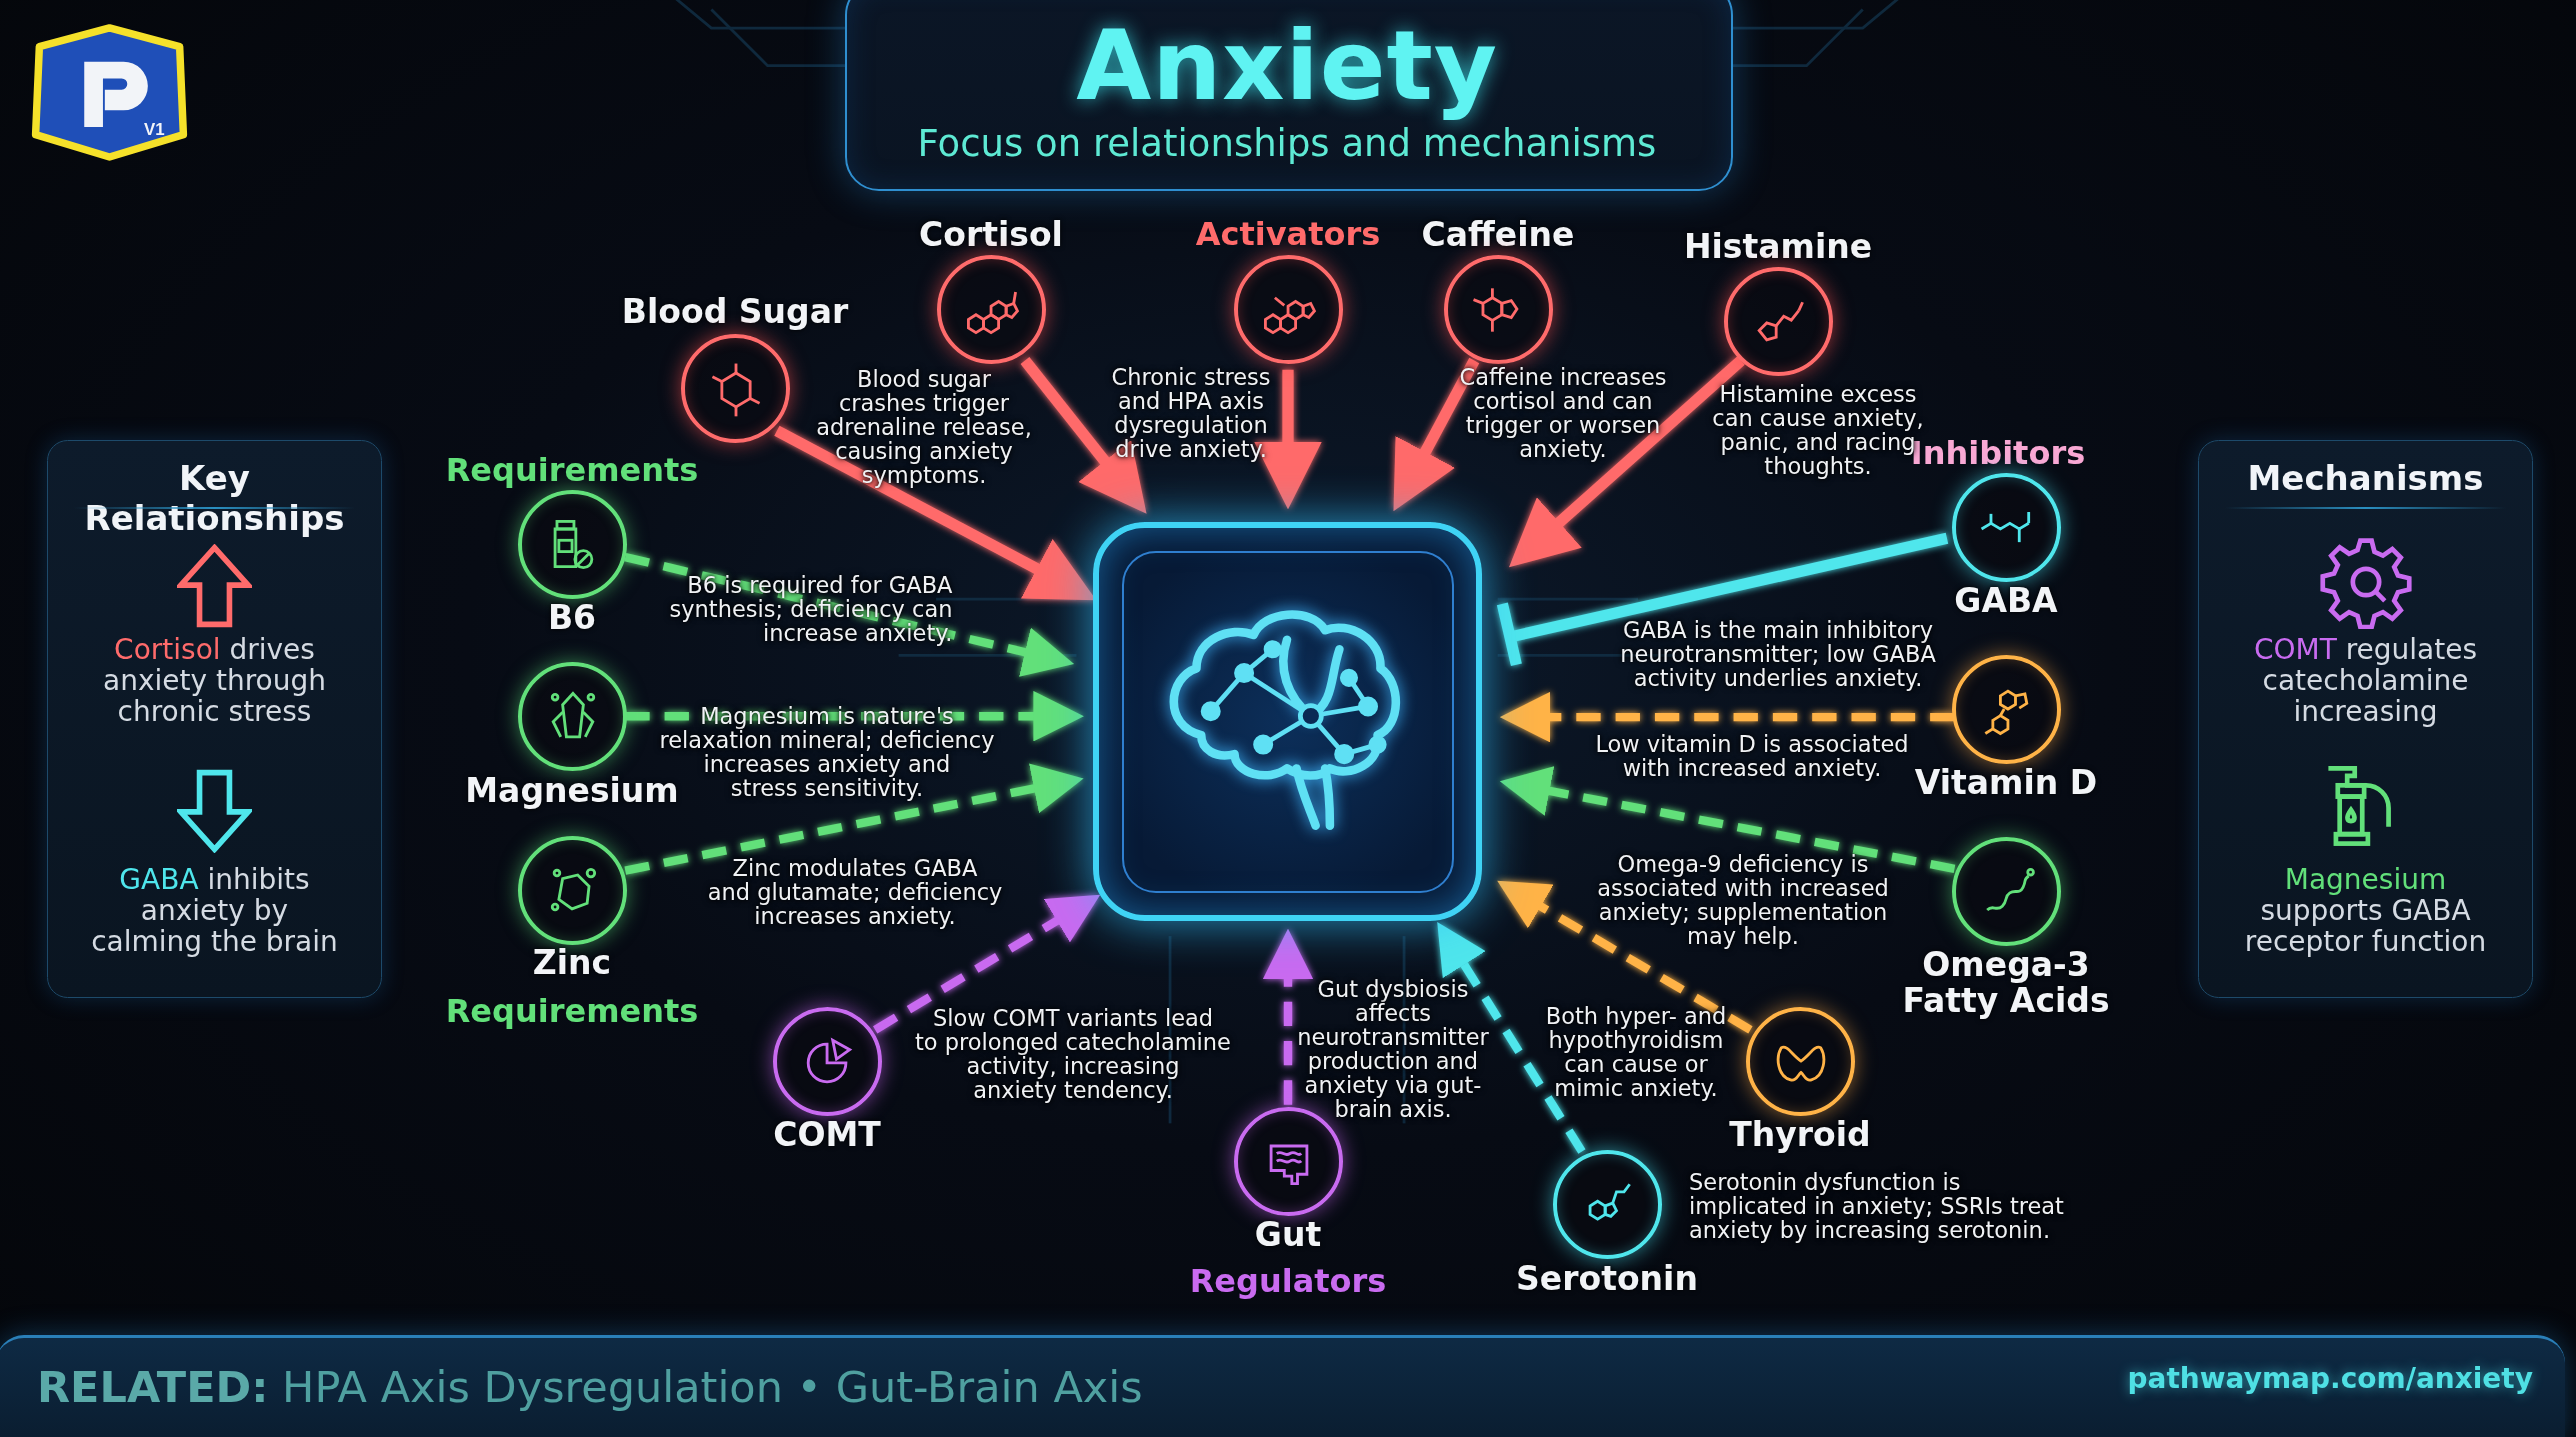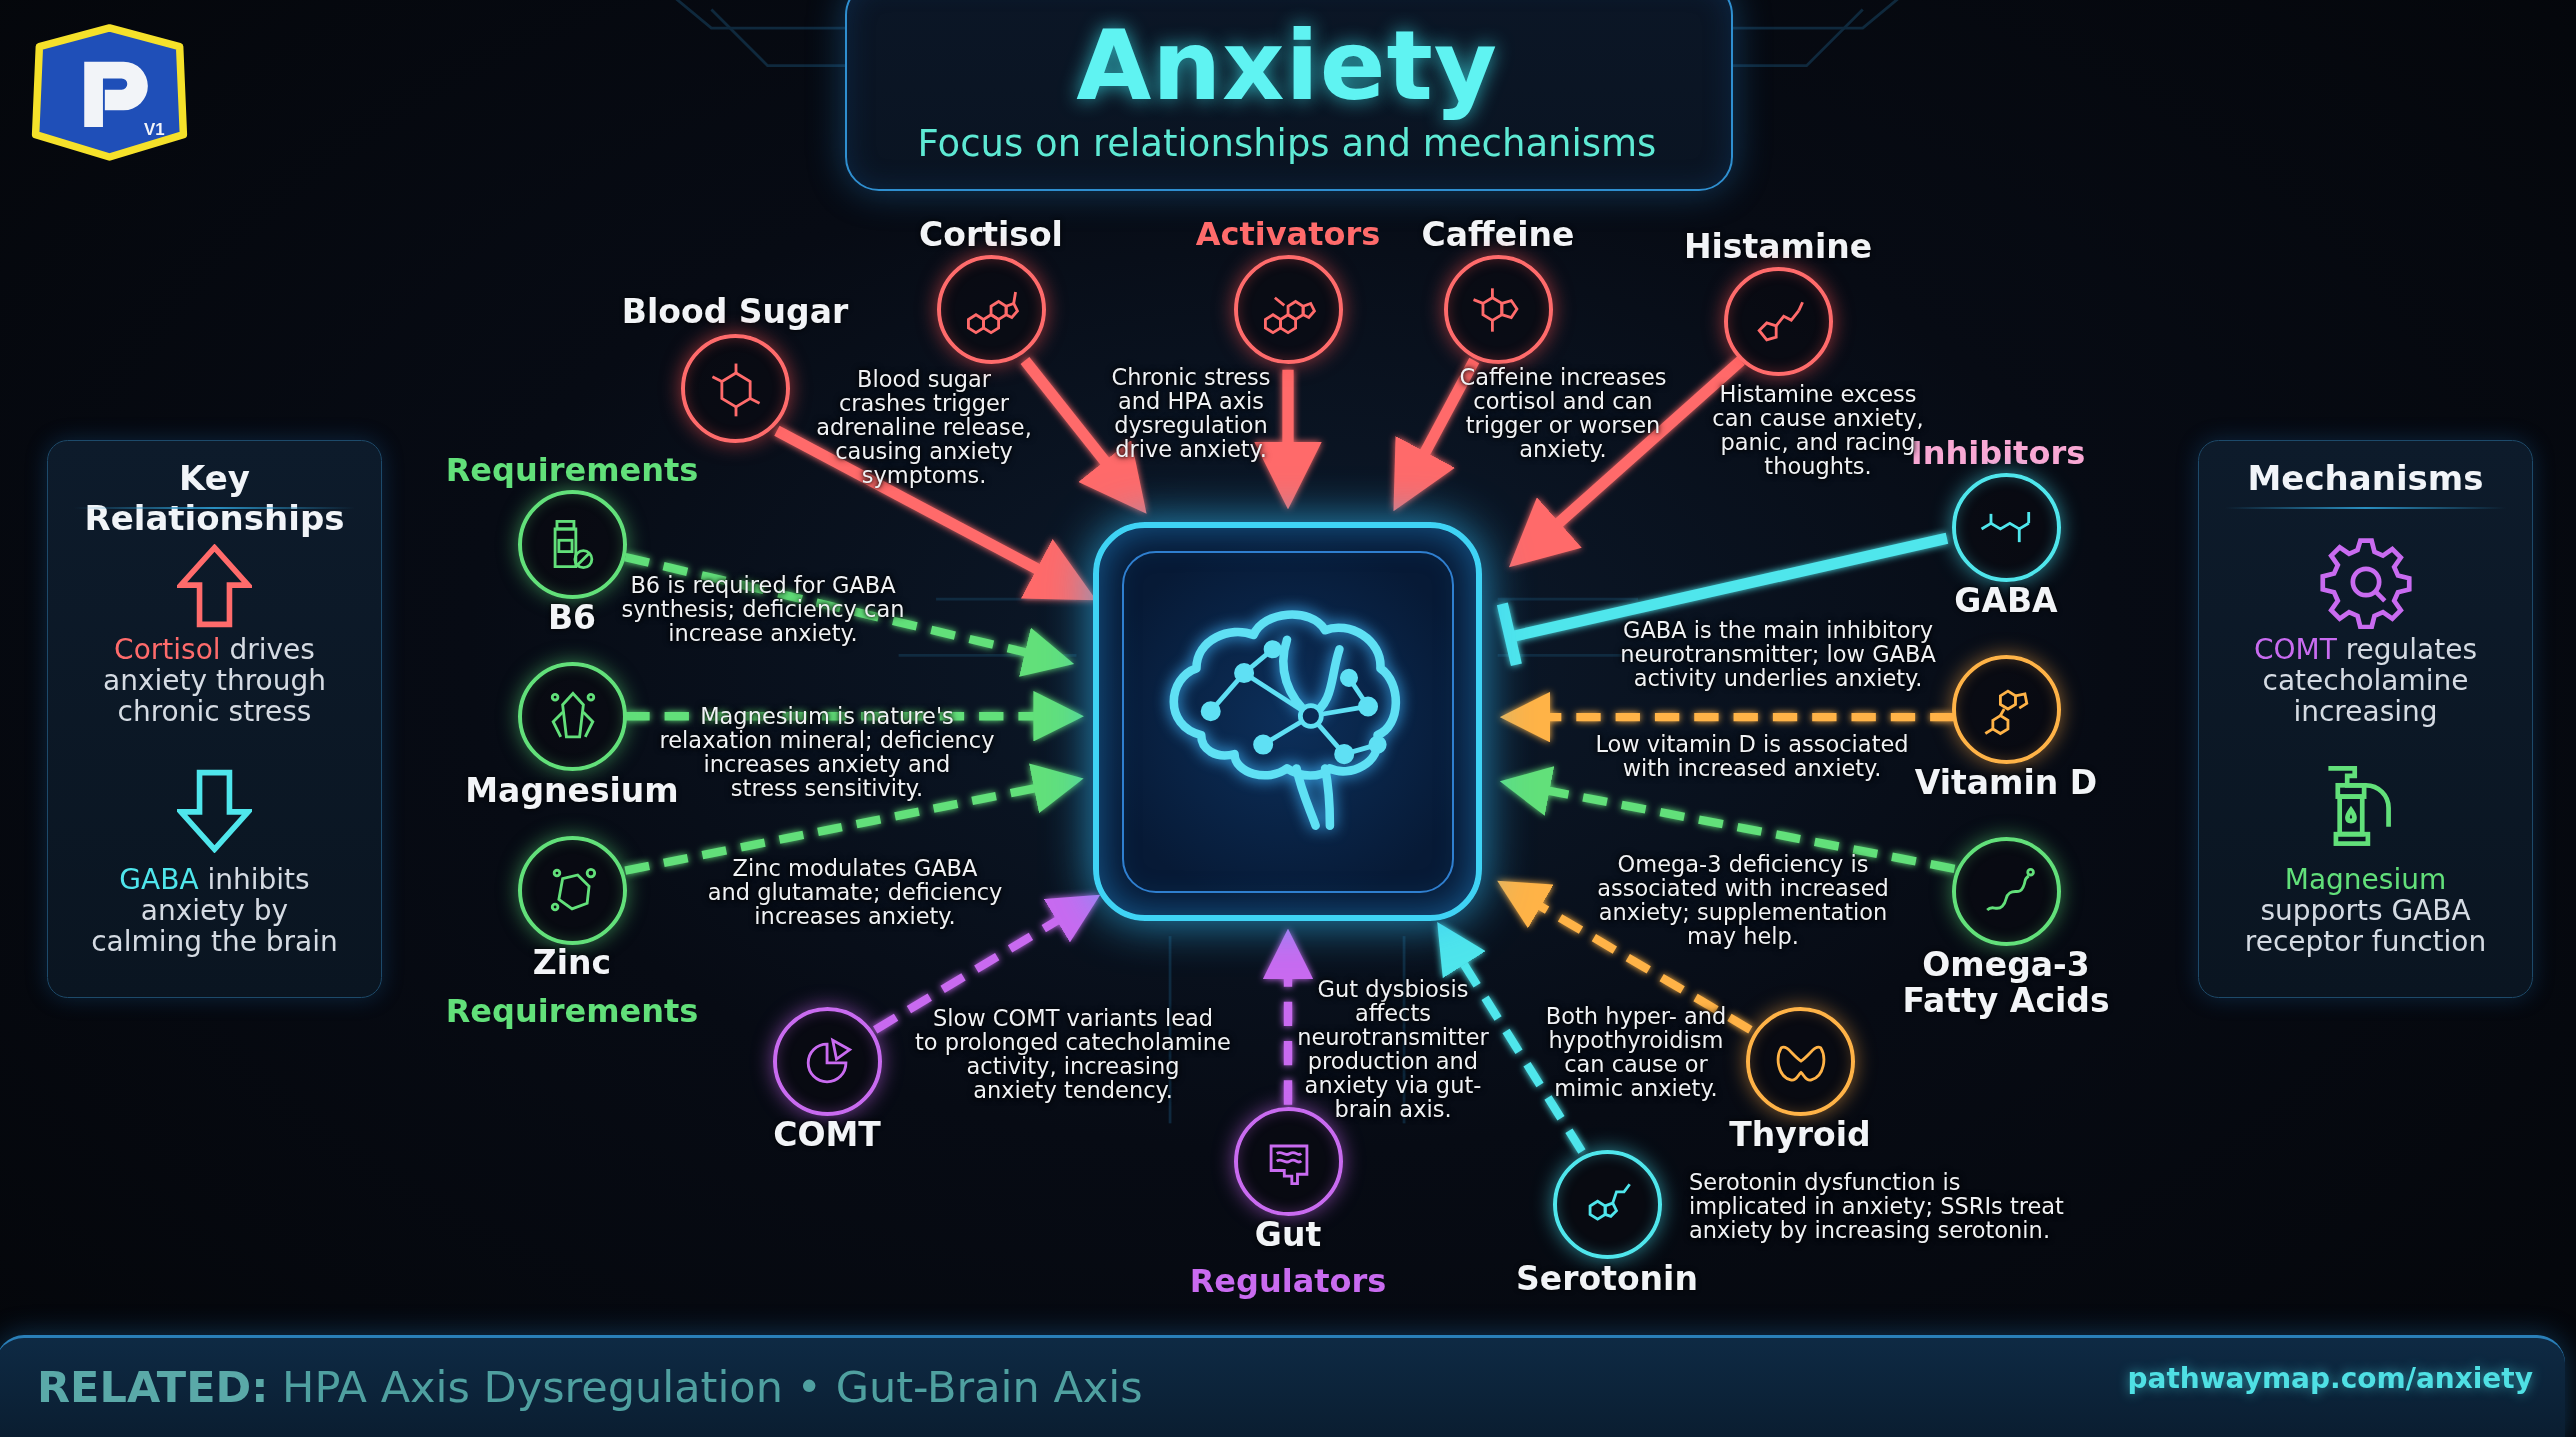--- a/index.html
+++ b/index.html
@@ -339,21 +339,21 @@
         <path d="M14 54 c6-6 10 2 16-4 s2-10 8-14 s10 2 14-6 s0-8 6-12"></path>
         <circle cx="60" cy="14" r="3"></circle>
       </g>
     </svg>
 </div>
 <div class="node-label" style="left:2006px;top:947px;">
   <div>Omega-3</div>
     <div>Fatty Acids</div>
 </div>
 <div class="desc" style="left:1743px;top:852px;">
-  <div>Omega-3 deficiency is</div>
+  <div>Omega-9 deficiency is</div>
     <div>associated with increased</div>
     <div>anxiety; supplementation</div>
     <div>may help.</div>
 </div>
 
 <div class="circle orange" style="left:1800px;top:1061px;">
   <svg viewBox="0 0 70 70">
       <g fill="none" stroke="currentColor" stroke-width="3">
         <path d="M14 20 c-6 10 -4 30 10 34 c6 2 8-6 11-8 c3 2 5 10 11 8 c14-4 16-24 10-34 c-6-4 -12 8 -21 14 c-9-6 -15-18 -21-14z"></path>
       </g>
@@ -422,21 +422,21 @@
       <g fill="none" stroke="currentColor" stroke-width="3">
         <rect x="18" y="10" width="18" height="8"></rect>
         <path d="M16 18 h22 v40 h-22 z"></path>
         <rect x="20" y="30" width="14" height="12"></rect>
         <circle cx="46" cy="50" r="9"></circle>
         <line x1="40" y1="56" x2="52" y2="44"></line>
       </g>
     </svg>
 </div>
 <div class="node-label" style="left:572px;top:600px;">B6</div>
-<div class="desc" style="left:763px;top:573px;">
+<div class="desc" style="left:811px;top:573px;text-align:right;">
   <div>B6 is required for GABA</div>
     <div>synthesis; deficiency can</div>
     <div>increase anxiety.</div>
 </div>
 
 <div class="circle green" style="left:572px;top:716px;">
   <svg viewBox="0 0 70 70">
       <g fill="none" stroke="currentColor" stroke-width="3">
         <path d="M35 10 L46 22 L42 56 L28 56 L24 22 Z"></path>
         <path d="M24 30 L14 40 L22 56"></path>

